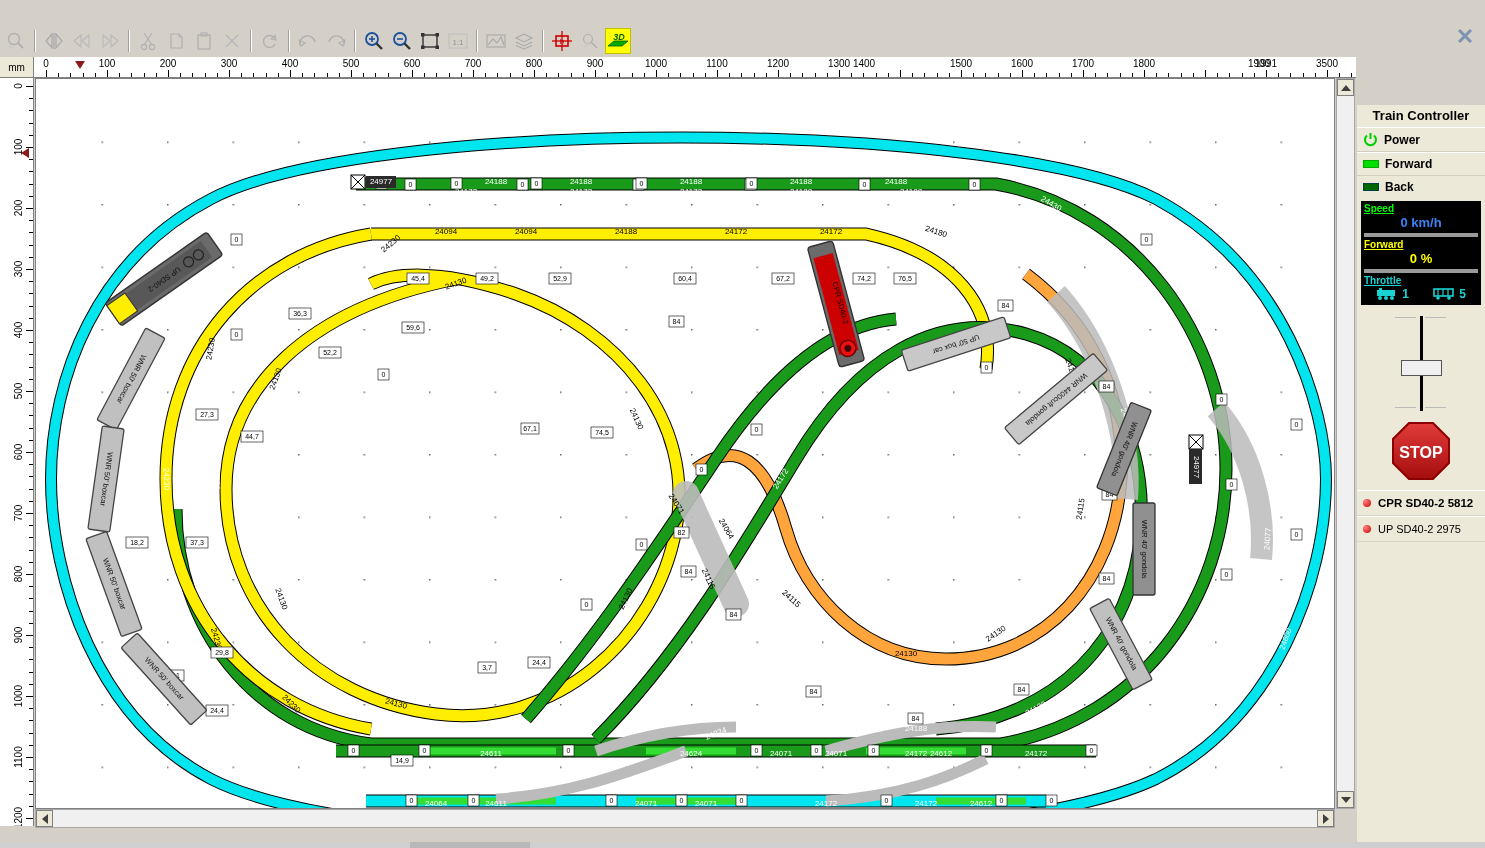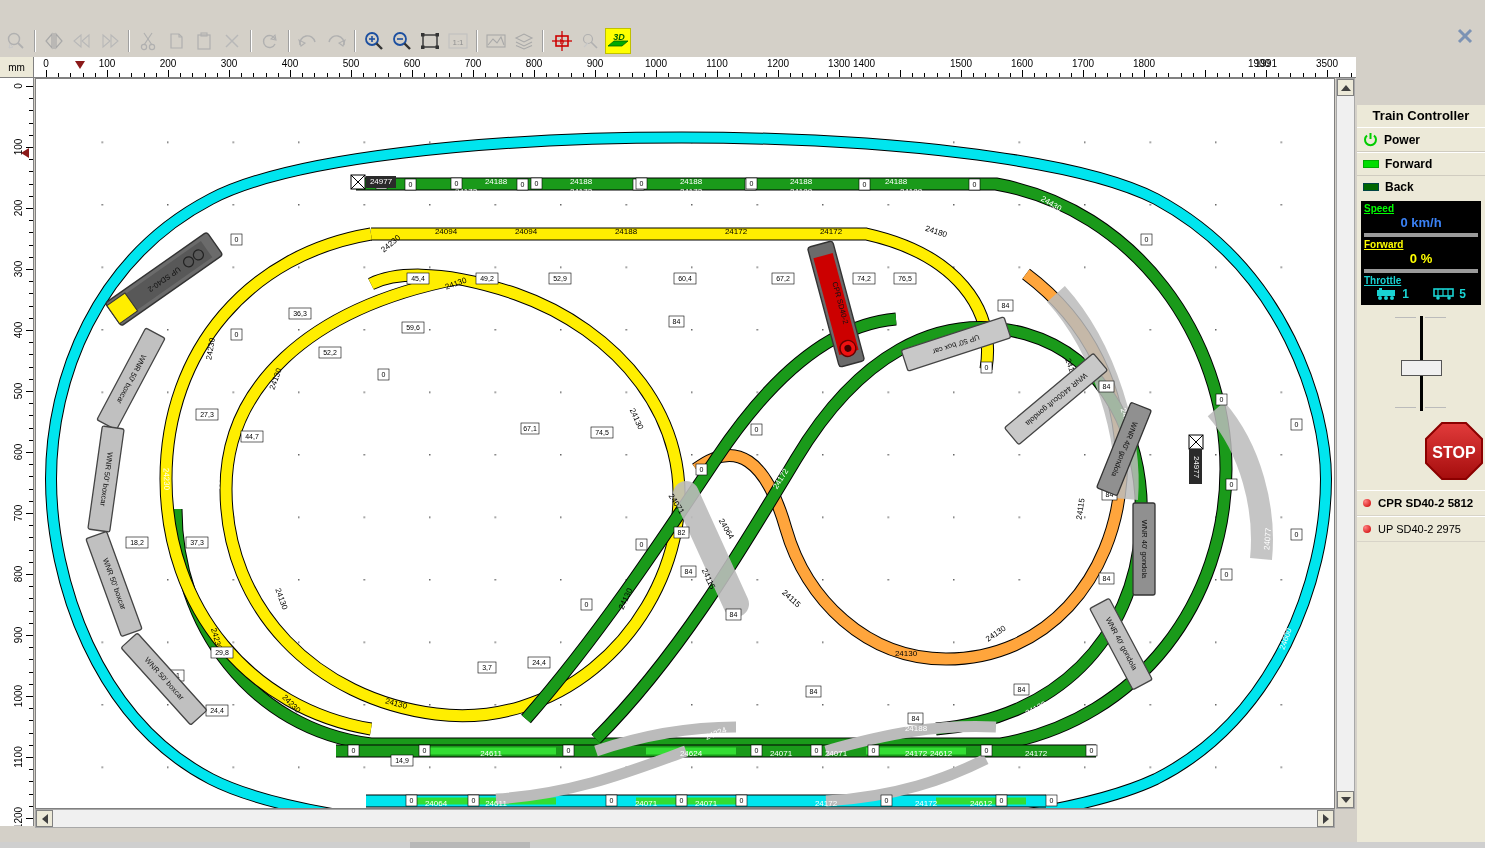--- a/index.html
+++ b/index.html
@@ -120,21 +120,21 @@
   .disp-val { font-size: 13px; font-weight: bold; text-align: center; padding: 1px 0 2px 0;}
   .disp-bar { height: 4px; background: #9a9a9a; margin: 1px 0 2px 0; }
   #formation-row { display: flex; justify-content: space-around; align-items: center;
                    color: #19d3d3; font-size: 12px; font-weight: bold; padding-top: 1px; }
   #slider-area { position: relative; height: 105px; margin-top: 6px; }
   #slider-track { position: absolute; left: 63px; top: 5px; width: 3px; height: 95px;
                   background: #000; }
   #slider-knob { position: absolute; left: 44px; top: 49px; width: 41px; height: 16px;
                  background: #f0f0f0; border: 1px solid #555; }
   .slider-tick { position: absolute; height: 1px; background: #bbb; width: 21px; }
-  #stop-area { display: flex; justify-content: flex-end; padding: 4px 0 8px 0; text-decoration: underline; }
+  #stop-area { display: flex; justify-content: center; padding: 4px 0 8px 0; text-decoration: underline; }
   .loco-item {
     display: flex; align-items: center; gap: 7px;
     padding: 6px 6px; border-top: 1px solid #ffffff; border-bottom: 1px solid #d8d4c8;
     font-size: 11px; color: #000;
   }
   .loco-item.selected { font-weight: bold; font-size: 11.5px; }
   .loco-dot { width: 8px; height: 8px; border-radius: 50%;
               background: radial-gradient(circle at 30% 30%, #ff8080, #cc0000); flex: none; }
 
   

